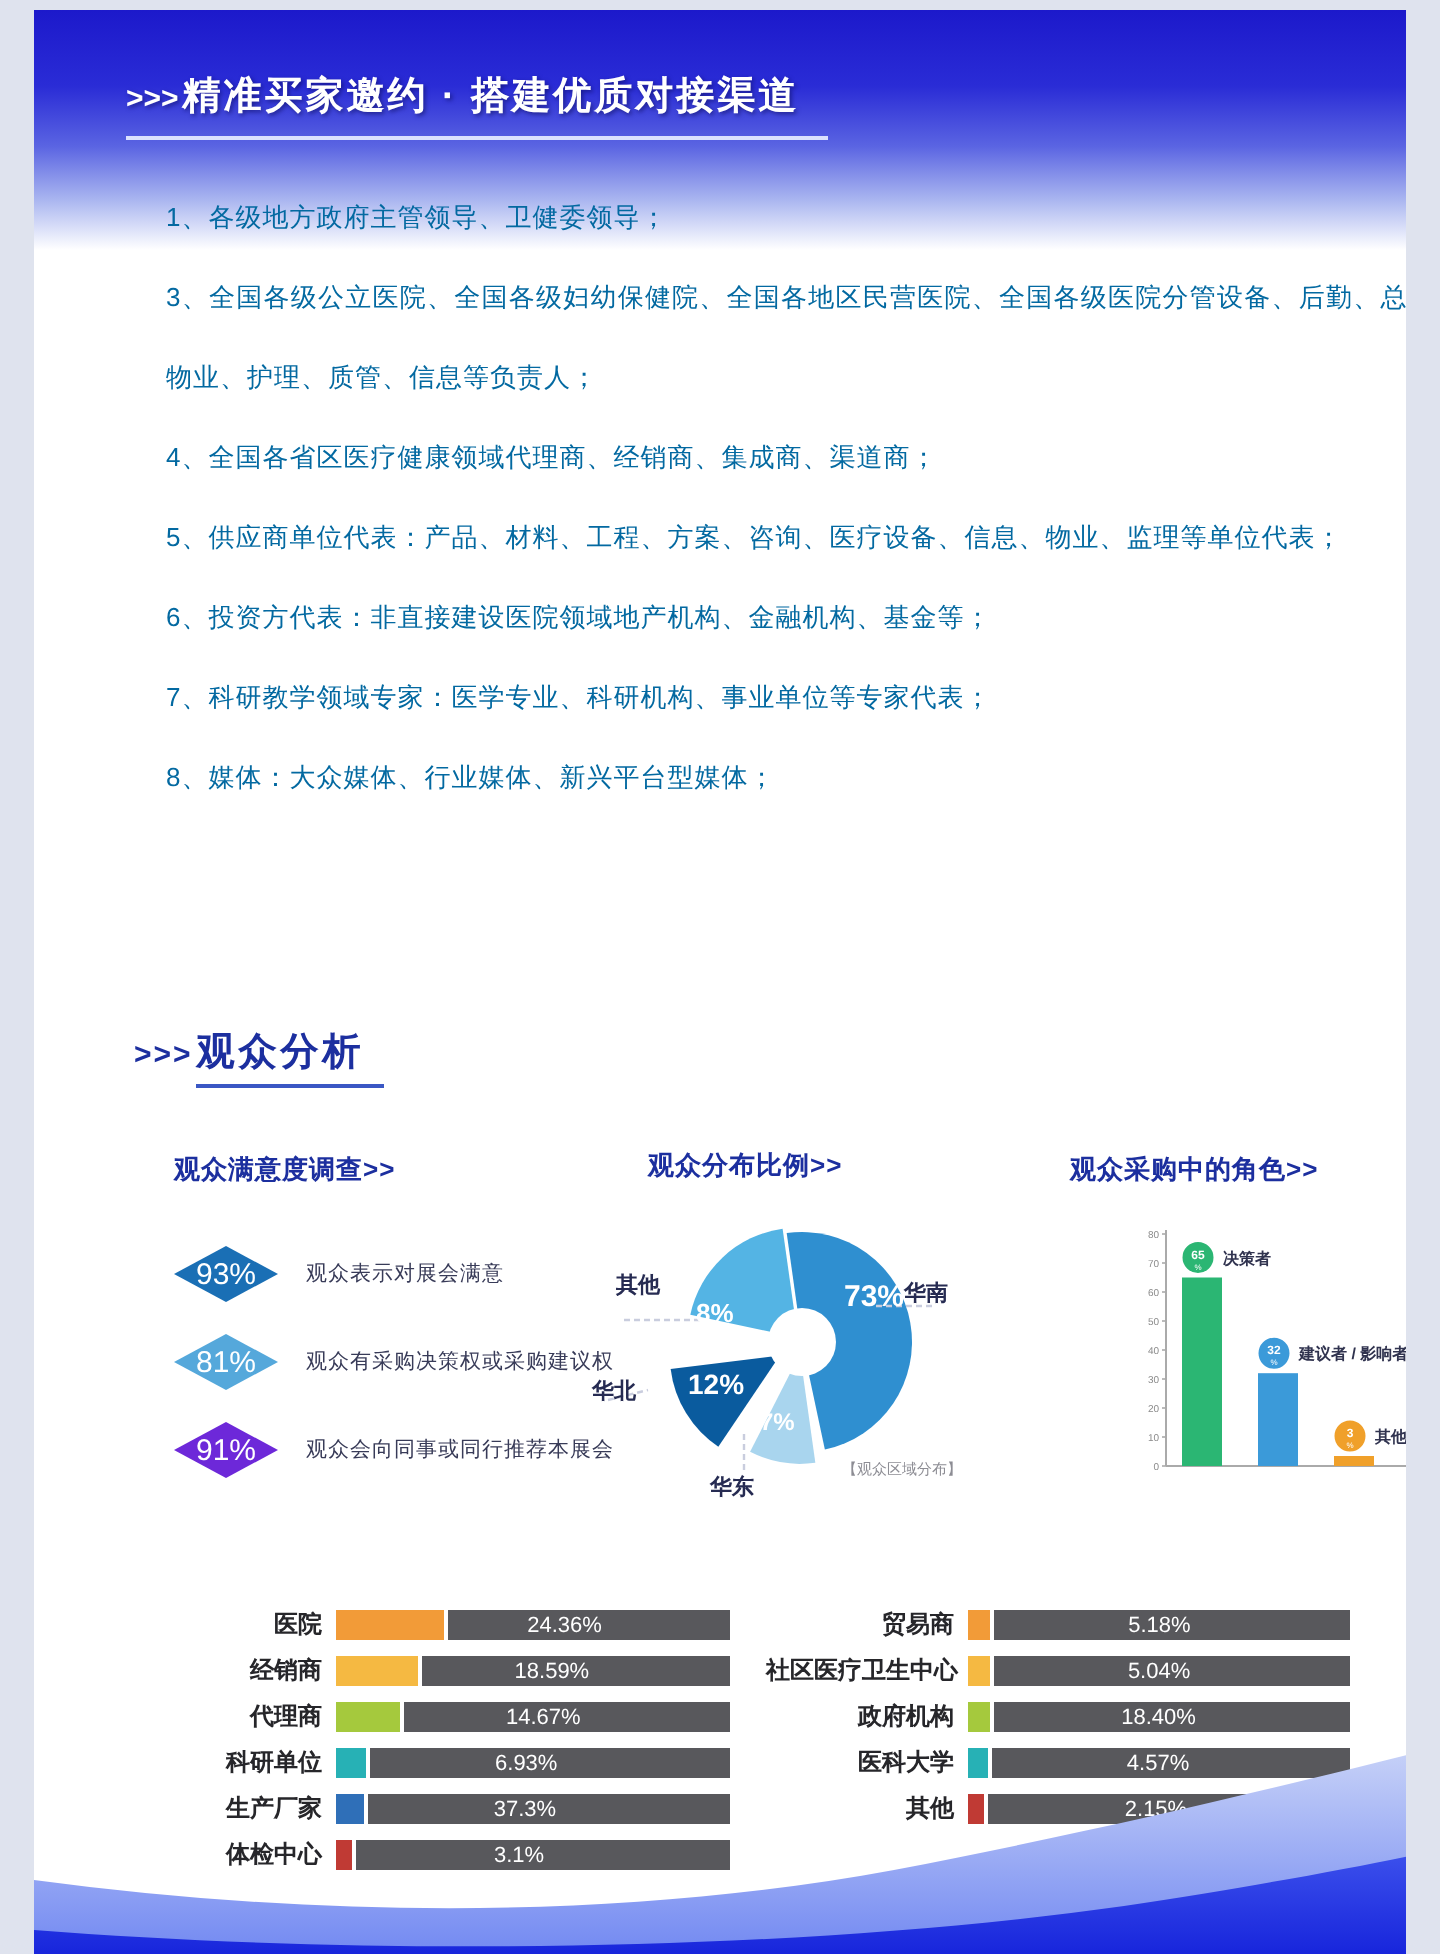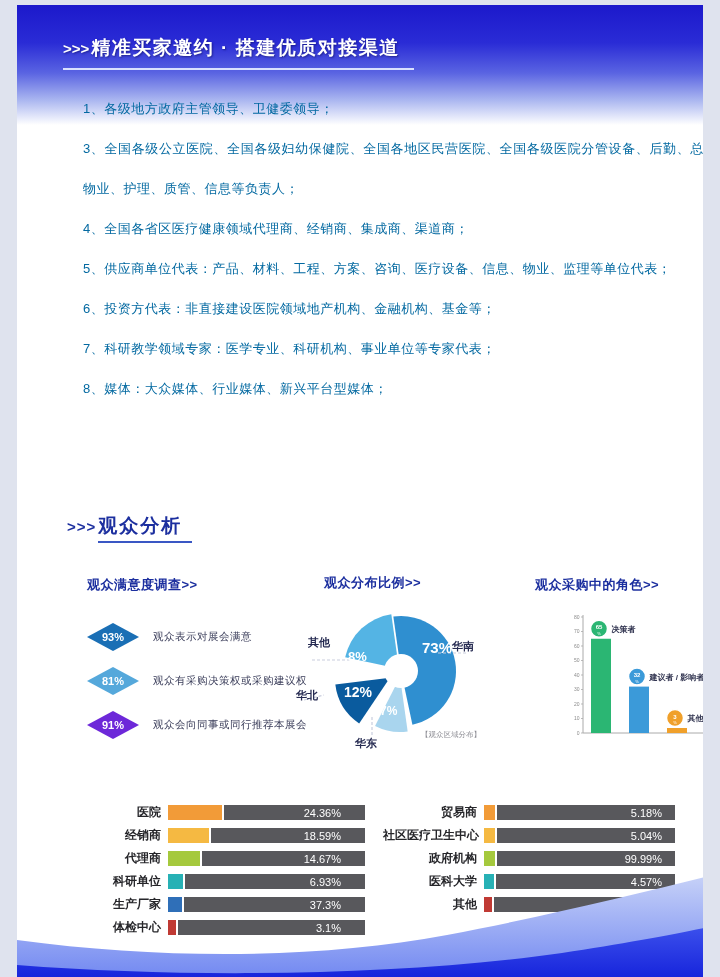--- a/index.html
+++ b/index.html
@@ -26,21 +26,21 @@
   
   .chart-h{position:absolute;color:#1c2f9f;font-size:13px;font-weight:bold;white-space:nowrap;letter-spacing:.5px;}
   .h1{left:70px;top:571px;}
   .h2{left:307px;top:569px;}
   .h3{left:518px;top:571px;}
 
   
   .sat-rows{position:absolute;left:70px;top:618px;width:235px;}
   .sat-row{display:flex;align-items:center;height:28px;margin-bottom:16px;}
   .diamond{width:52px;height:28px;flex:none;display:flex;align-items:center;justify-content:center;
-    clip-path:polygon(50% 0,100% 50%,50% 100%,0 50%);color:#fff;font-size:11px;font-weight:bold;}
+    clip-path:polygon(50% 0,100% 50%,50% 100%,0 50%);color:#fff;font-size:15px;font-weight:normal;}
   .sat-label{margin-left:14px;font-size:10.5px;color:#383b58;letter-spacing:.5px;}
 
   
   .pie-wrap{position:absolute;left:283px;top:598px;width:218px;height:158px;}
   .pie-wrap svg{position:absolute;left:0;top:0;}
   .pie-callout{position:absolute;font-size:11px;font-weight:bold;color:#262b52;white-space:nowrap;}
   .pie-caption{position:absolute;left:121px;top:127px;font-size:7.5px;color:#8d8d94;white-space:nowrap;}
 
   
   .roles-wrap{position:absolute;left:550px;top:604px;width:172px;height:142px;}
@@ -49,21 +49,21 @@
   .bars-group{position:absolute;top:800px;}
   .bars-left{left:60px;width:288px;}
   .bars-right{left:366px;width:292px;}
   .hrow{display:flex;align-items:center;height:15px;margin-bottom:8px;}
   .hlabel{text-align:right;padding-right:7px;font-size:12px;font-weight:bold;color:#26262a;flex:none;white-space:nowrap;}
   .bars-left .hlabel{width:84px;}
   .bars-right .hlabel{width:94px;}
   .hbar{flex:1;display:flex;height:15px;}
   .chip{height:15px;flex:none;}
   .gray{flex:1;margin-left:2px;background:#58585c;color:#fff;font-size:11px;
-    display:flex;align-items:center;justify-content:flex-end;}
+    display:flex;align-items:center;justify-content:center;}
   .bars-left .gray{padding-right:24px;}
   .bars-right .gray{padding-right:13px;}
 
   
   .wave{position:absolute;left:0;bottom:0;}
 </style>
 </head>
 <body>
 
 <div class="page">
@@ -241,21 +241,21 @@
           <div class="gray" style="background: rgb(88, 88, 92);">
             <div class="">5.04%</div>
           </div>
         </div>
       </div>
       <div class="hrow">
         <div class="hlabel">政府机构</div>
         <div class="hbar">
           <div class="chip" style="width: 10.604px; background: rgb(165, 201, 61);"></div>
           <div class="gray" style="background: rgb(88, 88, 92);">
-            <div class="">99.99%</div>
+            <div class="">18.40%</div>
           </div>
         </div>
       </div>
       <div class="hrow">
         <div class="hlabel">医科大学</div>
         <div class="hbar">
           <div class="chip" style="width: 10.054px; background: rgb(39, 177, 181);"></div>
           <div class="gray" style="background: rgb(88, 88, 92);">
             <div class="">4.57%</div>
           </div>

